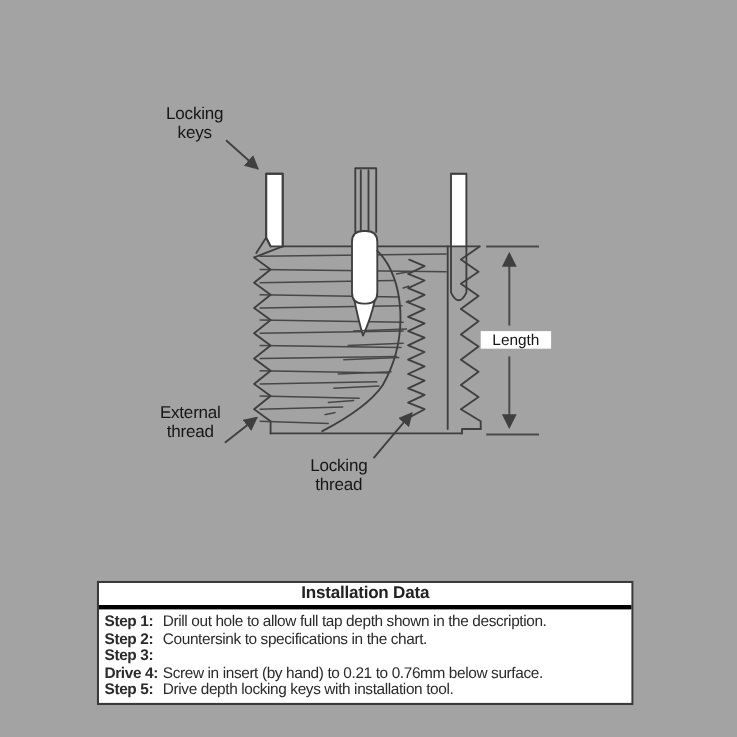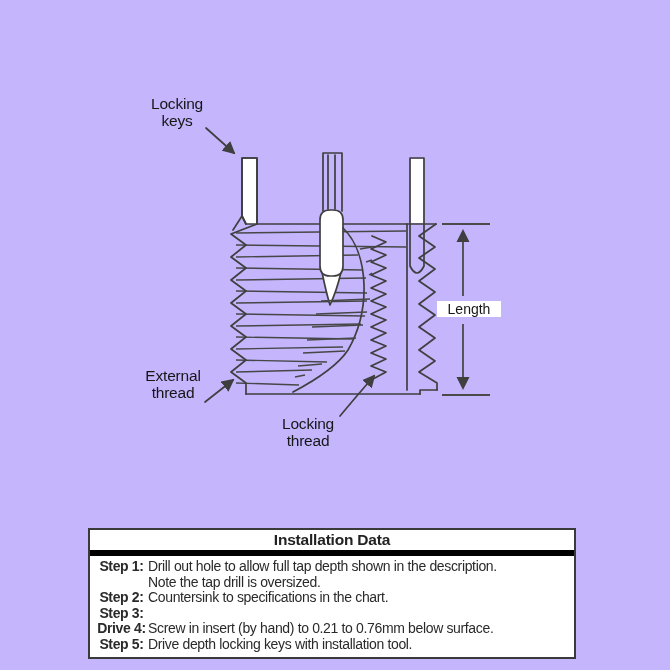--- a/index.html
+++ b/index.html
@@ -1,42 +1,42 @@
 <!DOCTYPE html>
 <html><head>
 <meta charset="utf-8">
 <style>
   html,body{margin:0;padding:0;background:#fff;}
   #canvas{
-    position:relative;width:670px;height:670px;background:#c4b5fd;overflow:hidden;
+    position:relative;width:670px;height:670px;background:#a3a3a3;overflow:hidden;
     font-family:"Liberation Sans", sans-serif;color:#1c1c1c;
   }
   .abs{position:absolute;}
   .dlabel{
     font-size:15.5px;line-height:16.5px;text-align:center;color:#161616;
     letter-spacing:-0.2px;white-space:nowrap;
   }
   #length-label{
     background:#fff;padding:0 2px;text-align:center;font-size:14px;color:#161616;
   }
   
   #installation-table{
     left:88px;top:528px;width:488px;background:#fff;
     border:2px solid #3a3a3a;box-sizing:border-box;
   }
   #installation-table .tbl-header{
-    border-bottom:6px solid #000000;text-align:center;
+    border-bottom:4px solid #000000;text-align:center;
     font-weight:bold;font-size:15.5px;line-height:20px;height:20px;
     letter-spacing:-0.2px;color:#222;
   }
   #installation-table .tbl-body{
     padding:3px 2px 4px 5px;font-size:14px;letter-spacing:-0.35px;color:#2a2a2a;
   }
   .step-row{display:flex;line-height:15.6px;}
-  .step-label{flex:0 0 53px;font-weight:bold;white-space:nowrap;text-align:center;}
+  .step-label{flex:0 0 53px;font-weight:bold;white-space:nowrap;}
   .step-text{flex:1;white-space:nowrap;}
   svg .ln{stroke:#3f3f3f;stroke-width:1.7;fill:none;stroke-linejoin:round;stroke-linecap:round;}
   svg .thin{stroke:#474747;stroke-width:1.4;fill:none;}
   svg .white{fill:#ffffff;stroke:#3f3f3f;stroke-width:1.7;stroke-linejoin:round;}
   svg .dim{stroke:#4a4a4a;stroke-width:1.8;fill:none;}
 </style>
 </head>
 <body>
 
 <div id="canvas">
@@ -130,21 +130,20 @@
 
   <div class="abs" id="installation-table">
     <div class="tbl-header">Installation Data</div>
     <div class="tbl-body">
       <div class="step-row">
         <span class="step-label">Step 1:</span>
         <span class="step-text">Drill out hole to allow full tap depth shown in the description.</span>
       </div>
       <div class="step-row">
         <span class="step-label"></span>
-        <span class="step-text">Note the tap drill is oversized.</span>
       </div>
       <div class="step-row">
         <span class="step-label">Step 2:</span>
         <span class="step-text">Countersink to specifications in the chart.</span>
       </div>
       <div class="step-row">
         <span class="step-label">Step 3:</span>
       </div>
       <div class="step-row">
         <span class="step-label">Drive 4:</span>

